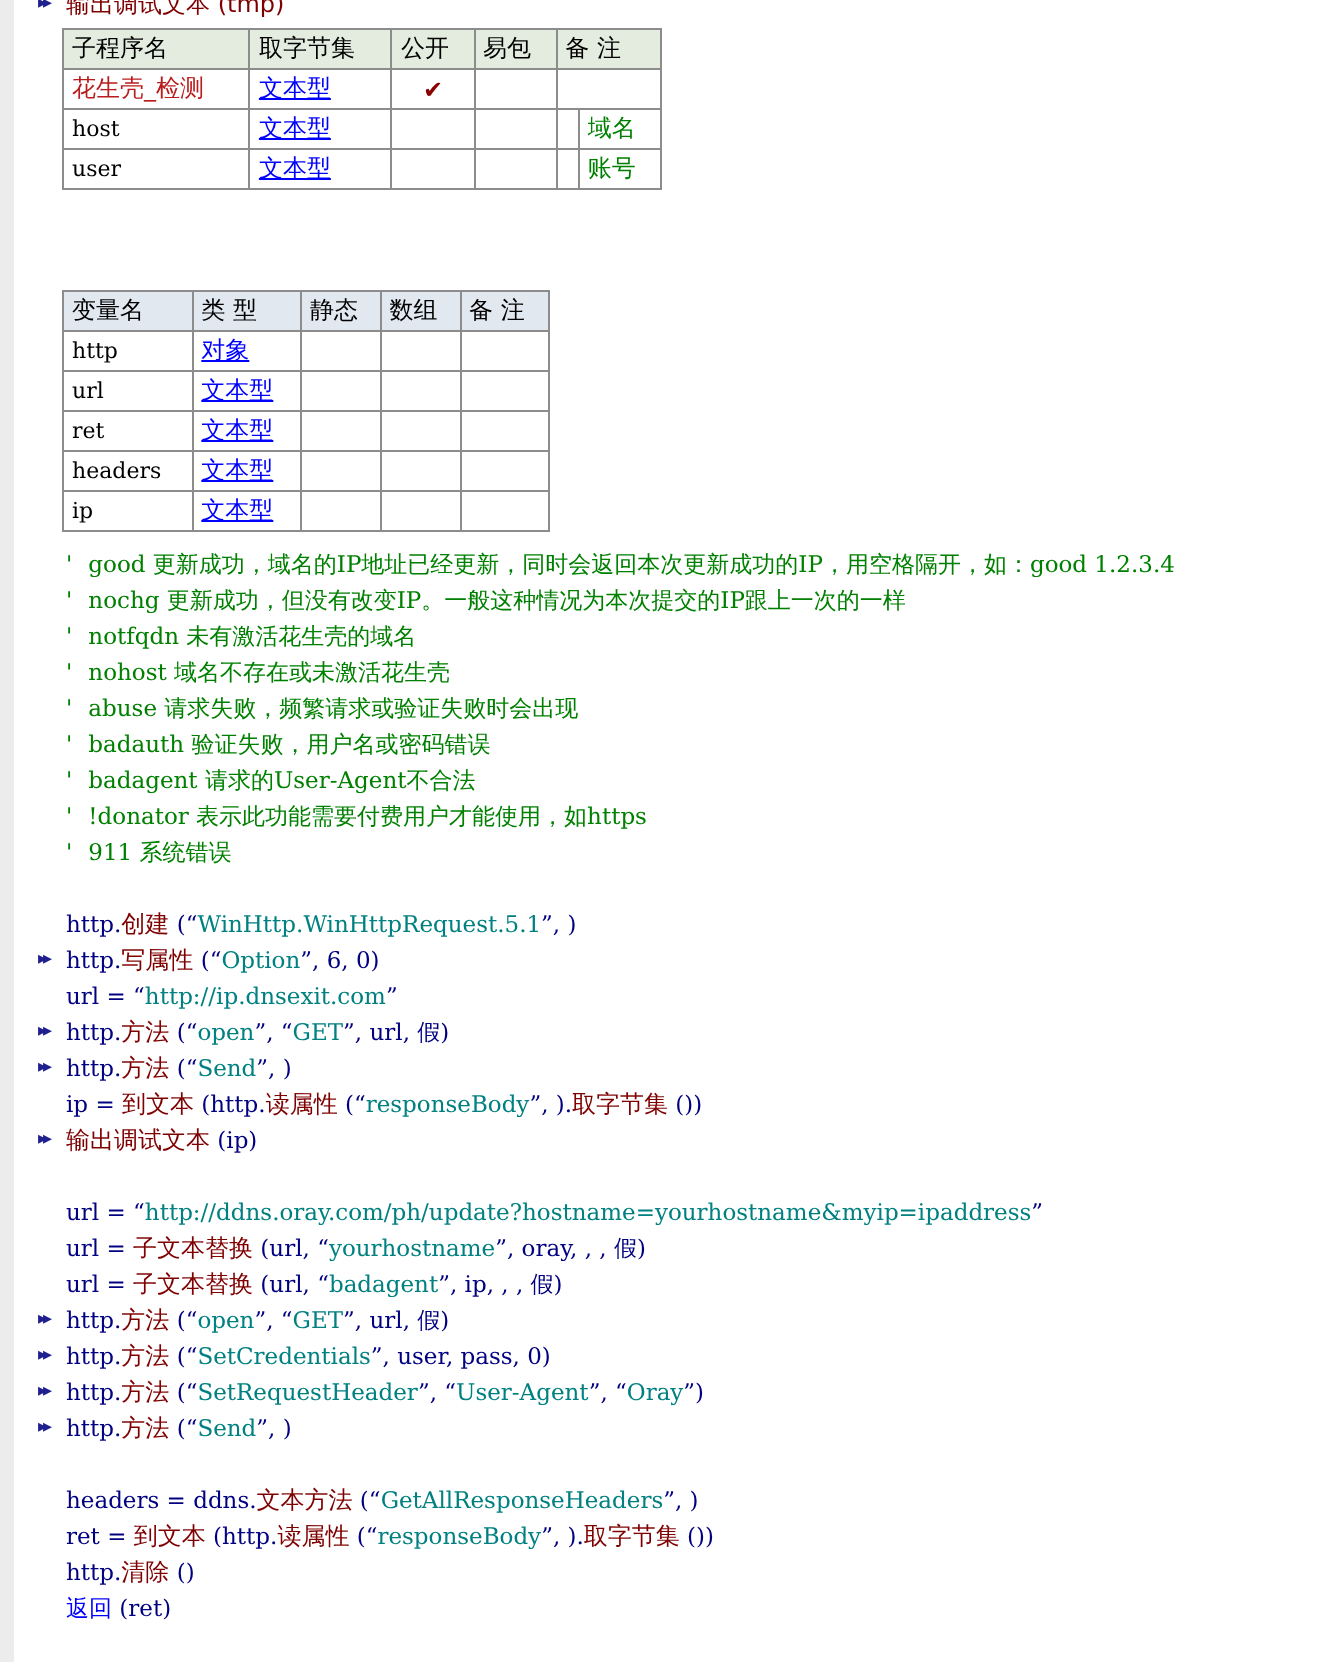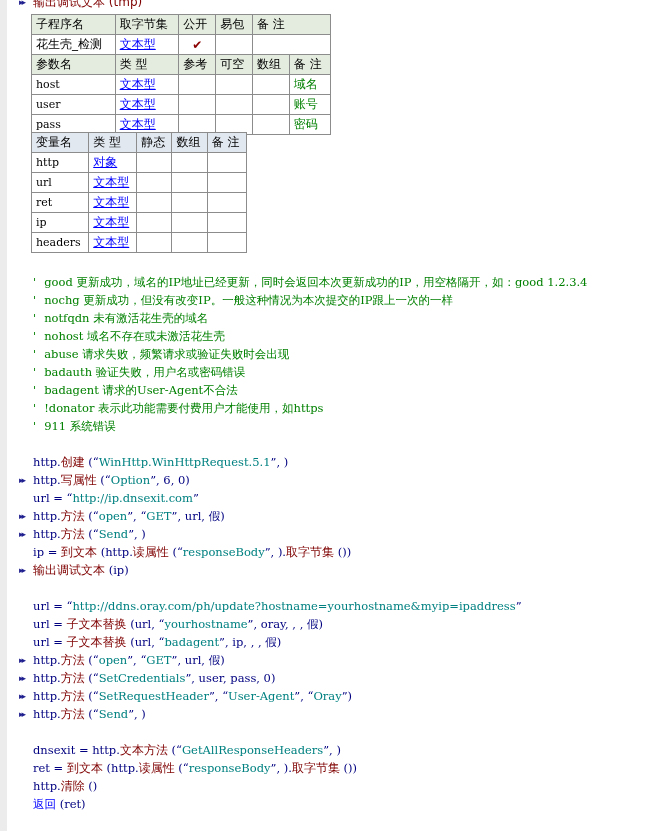--- a/index.html
+++ b/index.html
@@ -15,21 +15,21 @@
   .var { color:#000080;text-align:right; }
   .ret { color:#0000ff; font-family:"DejaVu Sans","Liberation Sans",sans-serif; }
   .cmt { color:#008000; }
   .cmt .q { color:#008000; margin-right:8px; }
   table.grid { position:absolute; border-collapse:collapse; font-size:12px; }
   table.grid td { border:1px solid #8c8c8c; height:19px; padding:0 4px; white-space:nowrap; }
   table.grid tr.hdr td { background:#e4ecdf; color:#000; }
   table.grid tr.hdr2 td { background:#e2e8f0; color:#000; }
   .mono { font-family:"DejaVu Serif","Liberation Serif",serif; font-size:11px; }
   .blue { color:#0000ff;text-decoration:underline; }
-  .navy { color:#000000; }
+  .navy { color:#b91c1c; }
   .green { color:#008000; }
   .check { color:#8b0000; text-align:center; }
 </style>
 </head>
 <body>
 
 <div class="gutter"></div>
 
 <div class="editor">
 
@@ -47,56 +47,40 @@
       <td>易包</td>
       <td colspan="2">备 注</td>
     </tr>
     <tr>
       <td class="navy">花生壳_检测</td>
       <td class="blue">文本型</td>
       <td class="check">✔</td>
       <td></td>
       <td colspan="2"></td>
     </tr>
-    <tr class="hdr">
-      <td>参数名</td>
-      <td>类 型</td>
-      <td>参考</td>
-      <td>可空</td>
-      <td>数组</td>
-      <td>备 注</td>
-    </tr>
     <tr>
       <td class="mono">host</td>
       <td class="blue">文本型</td>
       <td></td>
       <td></td>
       <td></td>
       <td class="green">域名</td>
     </tr>
     <tr>
       <td class="mono">user</td>
       <td class="blue">文本型</td>
       <td></td>
       <td></td>
       <td></td>
       <td class="green">账号</td>
     </tr>
-    <tr>
-      <td class="mono">pass</td>
-      <td class="blue">文本型</td>
-      <td></td>
-      <td></td>
-      <td></td>
-      <td class="green">密码</td>
-    </tr>
   </tbody>
     </table>
 
-  <table class="grid" style="left:24px; top:132px; width:216px;">
+  <table class="grid" style="left:24px; top:145px; width:244px;">
     <tbody>
         <tr class="hdr2">
       <td>变量名</td>
       <td>类 型</td>
       <td>静态</td>
       <td>数组</td>
       <td>备 注</td>
     </tr>
     <tr>
           <td class="mono">http</td>
@@ -113,28 +97,28 @@
           <td></td>
         </tr>
     <tr>
           <td class="mono">ret</td>
           <td class="blue">文本型</td>
           <td></td>
           <td></td>
           <td></td>
         </tr>
     <tr>
+          <td class="mono">headers</td>
+          <td class="blue">文本型</td>
+          <td></td>
+          <td></td>
+          <td></td>
+        </tr>
+    <tr>
           <td class="mono">ip</td>
-          <td class="blue">文本型</td>
-          <td></td>
-          <td></td>
-          <td></td>
-        </tr>
-    <tr>
-          <td class="mono">headers</td>
           <td class="blue">文本型</td>
           <td></td>
           <td></td>
           <td></td>
         </tr>
   </tbody>
     </table>
 
   <div id="comments">
       <div class="line cmt" style="top: 273px;">
@@ -215,21 +199,21 @@
         <span class="mark">▸▸</span>
         <span class="code"><span class="var">http.</span><span class="kw">方法</span><span class="var"> (“</span><span class="str">SetRequestHeader</span><span class="var">”, “</span><span class="str">User-Agent</span><span class="var">”, “</span><span class="str">Oray</span><span class="var">”)</span></span>
       </div>
       <div class="line" style="top: 705px;">
         <span class="mark">▸▸</span>
         <span class="code"><span class="var">http.</span><span class="kw">方法</span><span class="var"> (“</span><span class="str">Send</span><span class="var">”, )</span></span>
       </div>
     </div>
   <div id="code3">
       <div class="line" style="top: 741px;">
-        <span class="code"><span class="var">dnsexit = http.</span><span class="kw">文本方法</span><span class="var"> (“</span><span class="str">GetAllResponseHeaders</span><span class="var">”, )</span></span>
+        <span class="code"><span class="var">headers = ddns.</span><span class="kw">文本方法</span><span class="var"> (“</span><span class="str">GetAllResponseHeaders</span><span class="var">”, )</span></span>
       </div>
       <div class="line" style="top: 759px;">
         <span class="code"><span class="var">ret = </span><span class="kw">到文本</span><span class="var"> (http.</span><span class="kw">读属性</span><span class="var"> (“</span><span class="str">responseBody</span><span class="var">”, ).</span><span class="kw">取字节集</span><span class="var"> ())</span></span>
       </div>
       <div class="line" style="top: 777px;">
         <span class="code"><span class="var">http.</span><span class="kw">清除</span><span class="var"> ()</span></span>
       </div>
       <div class="line" style="top: 795px;">
         <span class="code"><span class="ret">返回</span><span class="var"> (ret)</span></span>
       </div>

